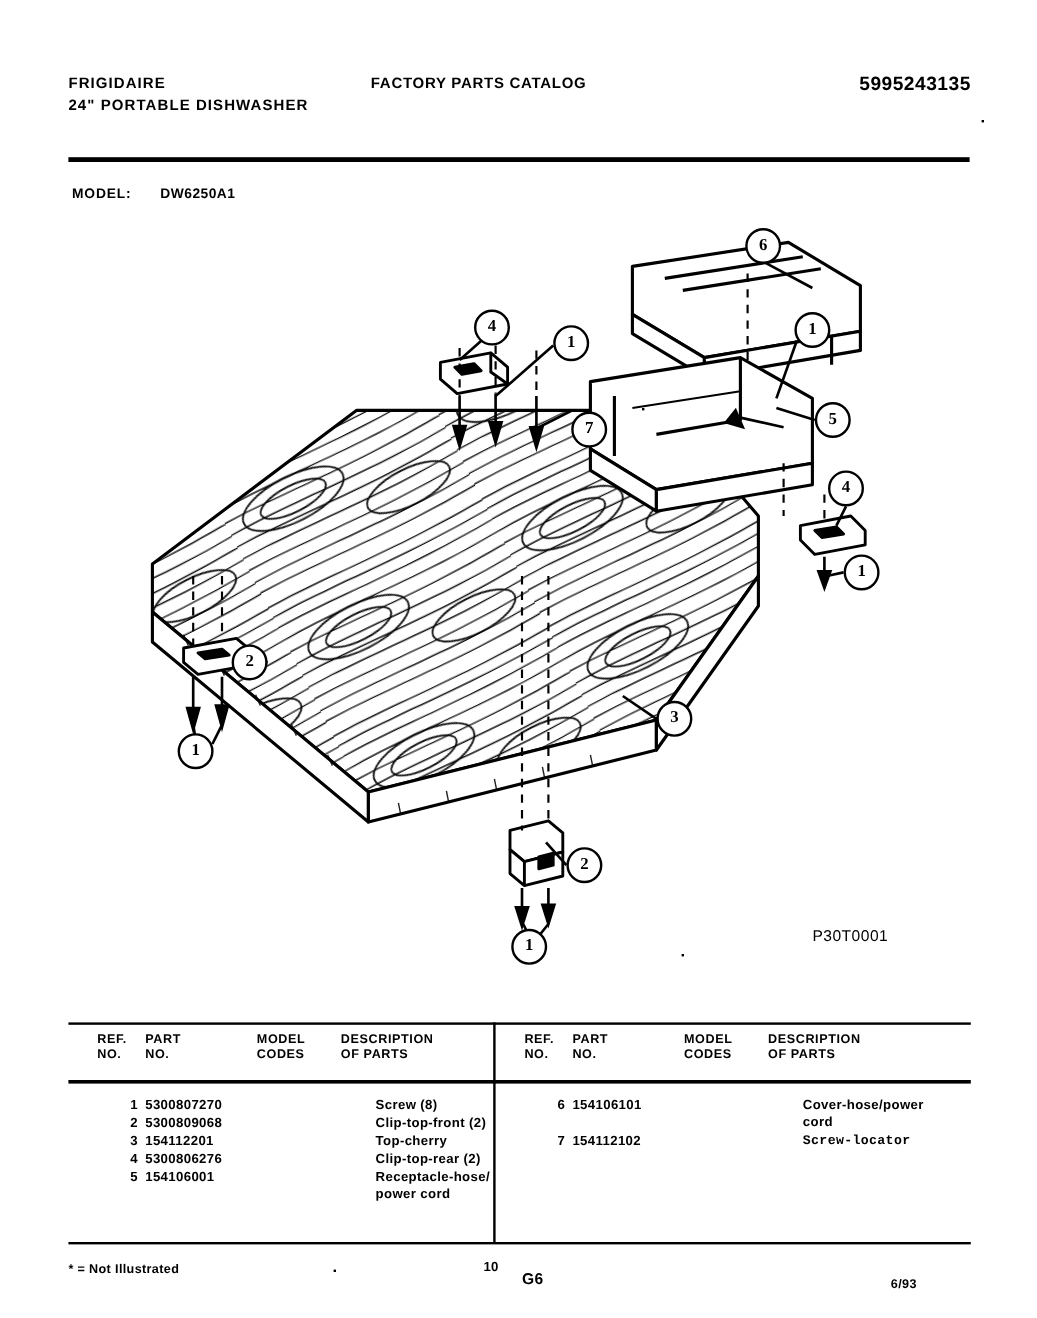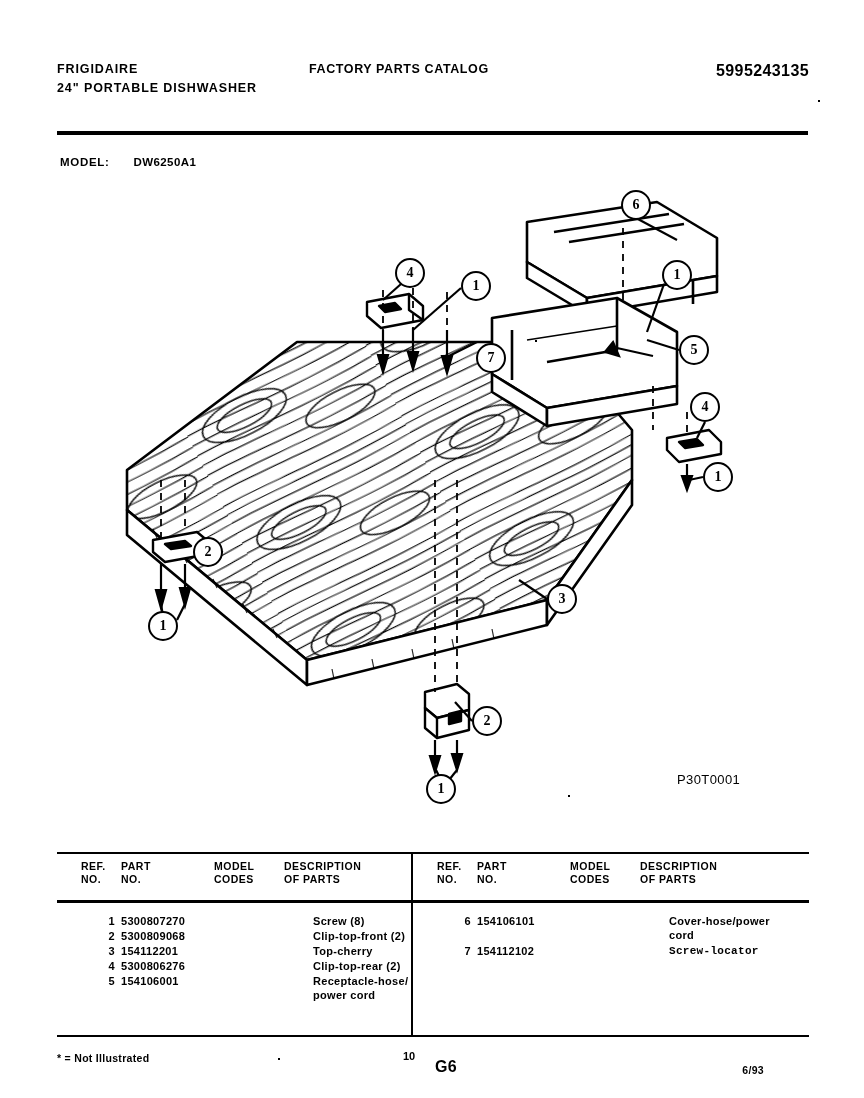--- a/index.html
+++ b/index.html
@@ -172,21 +172,21 @@
   .foot-note {
     position: absolute; left: 0; top: 0;
     font-size: 10.5px; font-weight: bold; letter-spacing: 0.3px;
   }
   .foot-page {
     position: absolute; left: 346px; top: -2px;
     font-size: 11px; font-weight: bold;
   }
   .foot-section {
     position: absolute; left: 378px; top: 6px;
-    font-size: 16px; font-weight: bold; letter-spacing: 0.3px;
+    font-size: 13px; font-weight: bold; letter-spacing: 0.3px;
   }
   .foot-date {
     position: absolute; right: 45px; top: 12px;
     font-size: 10.5px; font-weight: bold; letter-spacing: 0.3px;
   }
   .speck { position: absolute; background: #000; width: 2px; height: 2px; }
 </style>
 </head>
 <body>
 

